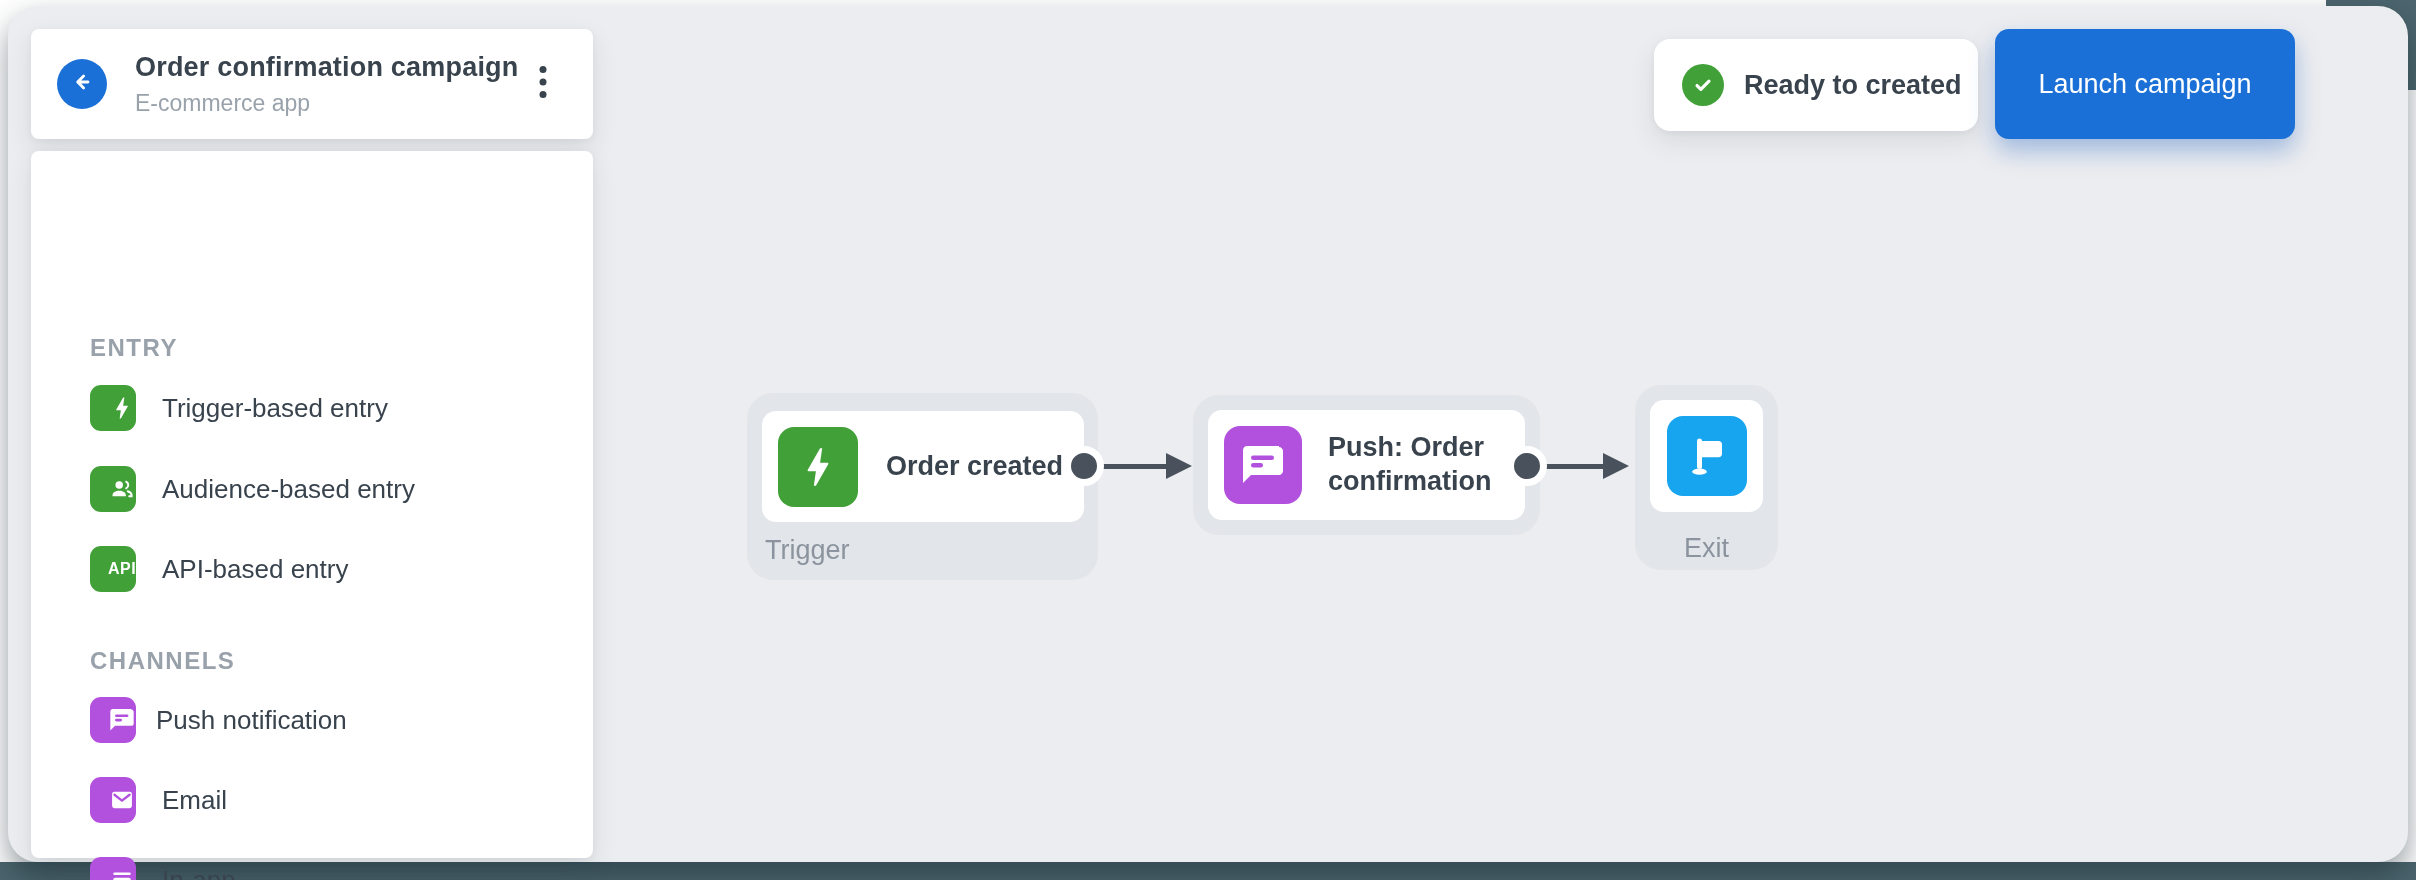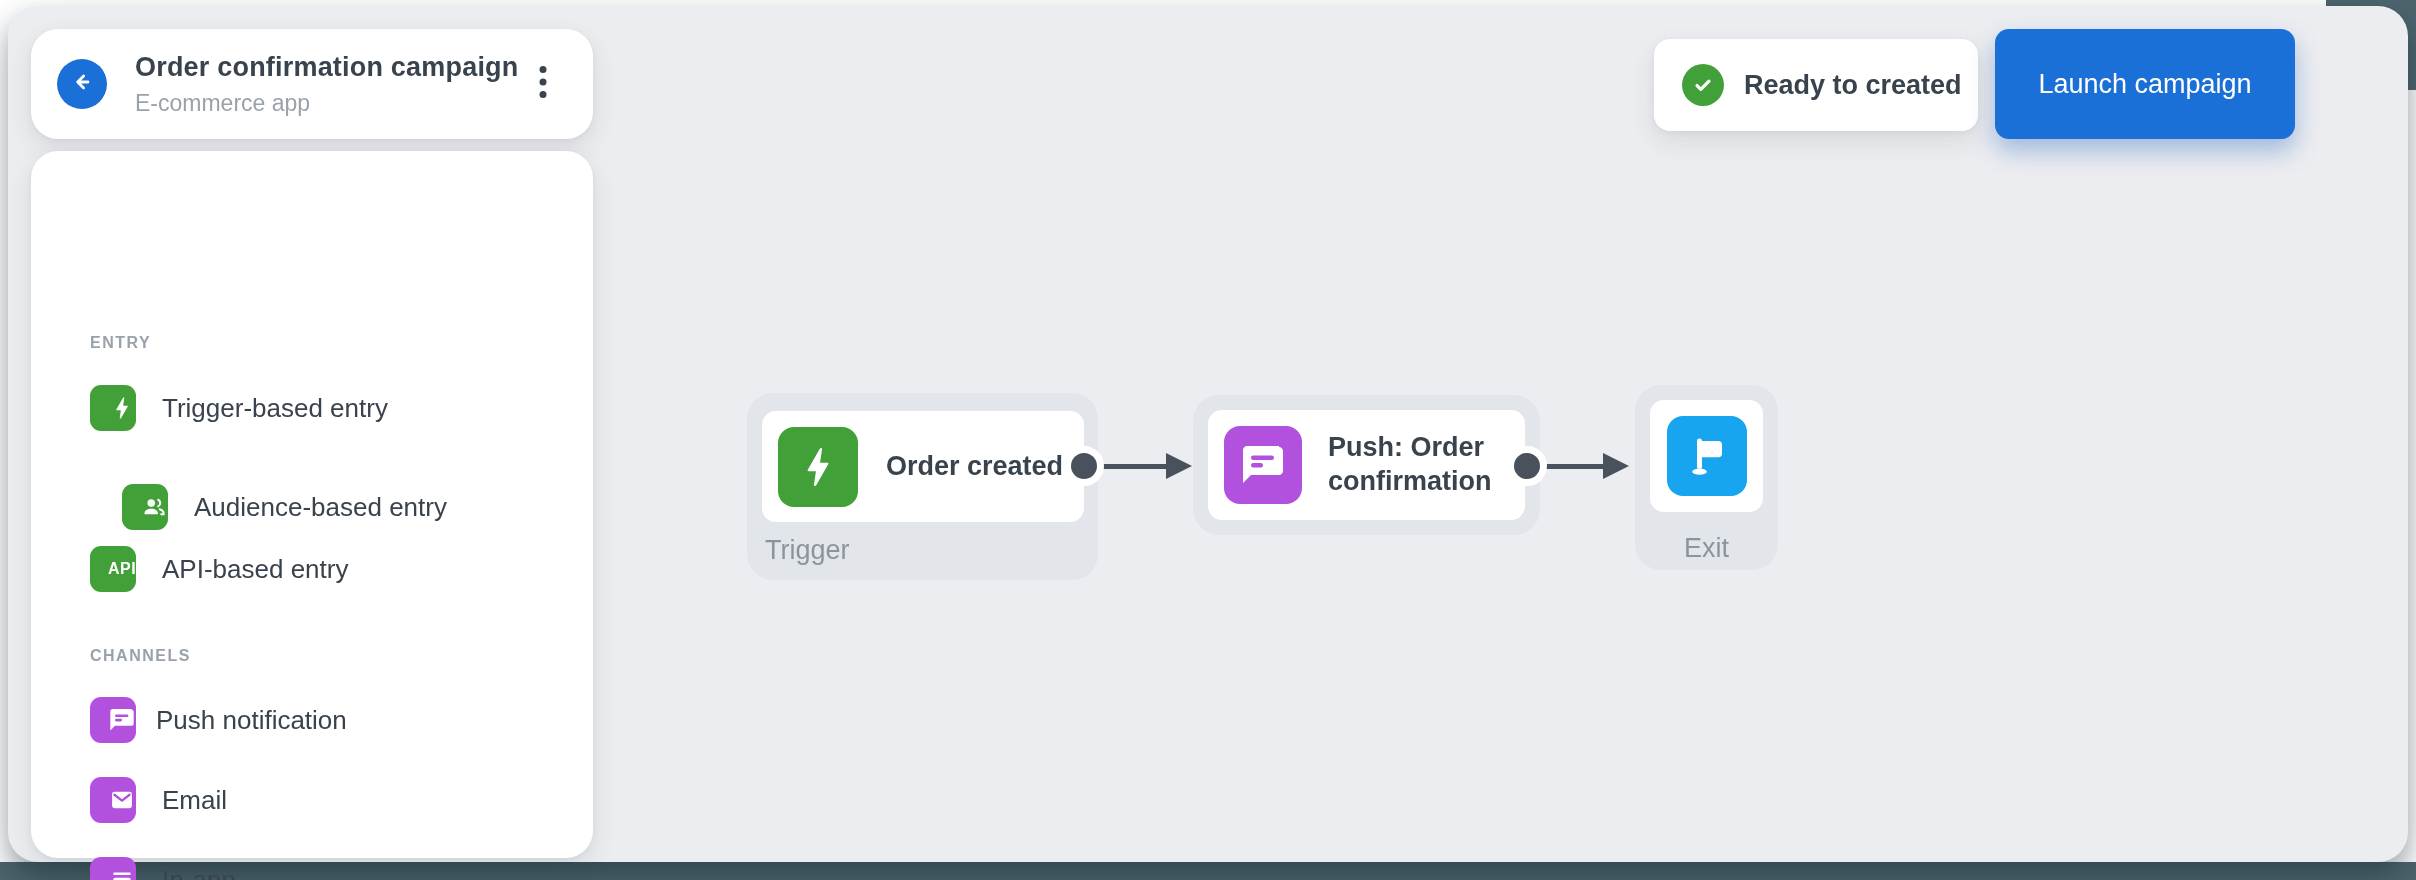--- a/index.html
+++ b/index.html
@@ -15,33 +15,33 @@
   }
   #app{position:absolute;inset:0;}
   .corner-dark{position:absolute;top:0;right:0;width:90px;height:90px;background:var(--band);}
   .bottom-band{position:absolute;left:0;right:0;bottom:0;height:18px;background:var(--band);}
   .canvas{
     position:absolute;left:8px;top:6px;width:2400px;height:856px;
     background:var(--canvas);border-radius:30px;
     box-shadow:0 14px 30px rgba(20,35,45,.45);
   }
   .card{
-    position:absolute;background:#fff;border-radius:27px;
+    position:absolute;background:#fff;border-radius:8px;
     box-shadow:0 10px 26px rgba(30,45,60,.10), 0 2px 6px rgba(30,45,60,.05);
   }
   
   .header-card{left:23px;top:23px;width:562px;height:110px;display:flex;align-items:center;padding:0 30px 0 26px;}
   .back-btn{width:50px;height:50px;border-radius:50%;background:var(--blue);display:flex;align-items:center;justify-content:center;flex:0 0 auto;cursor:pointer;}
   .header-text{margin-left:28px;flex:1 1 auto;min-width:0;}
   .header-title{font-size:27px;font-weight:700;color:var(--ink);letter-spacing:.2px;}
   .header-sub{font-size:23px;color:var(--muted);margin-top:7px;}
   .kebab{width:40px;height:52px;display:flex;align-items:center;justify-content:center;cursor:pointer;flex:0 0 auto;}
   
   .sidebar-card{left:23px;top:145px;width:562px;height:707px;}
-  .section-title{position:absolute;left:59px;font-size:16px;font-weight:600;letter-spacing:1.5px;color:var(--muted);}
+  .section-title{position:absolute;left:59px;font-size:24px;font-weight:600;letter-spacing:1.5px;color:var(--muted);}
   .side-row{position:absolute;left:59px;right:24px;height:46px;display:flex;align-items:center;gap:26px;cursor:pointer;}
   .side-icon{width:46px;height:46px;border-radius:11px;display:flex;align-items:center;justify-content:center;flex:0 0 auto;padding-left:18px;}
   .side-icon.green{background:var(--green);}
   .side-icon.purple{background:var(--purple);}
   .side-icon svg{width:30px;height:30px;display:block;}
   .api-text{color:#fff;font-size:16px;font-weight:700;letter-spacing:.5px;}
   .side-label{font-size:26px;color:var(--ink);}
   
   .status-card{left:1646px;top:33px;width:324px;height:92px;border-radius:16px;display:flex;align-items:center;padding-left:28px;gap:20px;}
   .check-circle{width:42px;height:42px;border-radius:50%;background:var(--green);display:flex;align-items:center;justify-content:center;flex:0 0 auto;}
@@ -106,21 +106,21 @@
 
       <div class="side-row" style="top:234px;">
         <span class="side-icon green">
           <svg viewBox="0 0 24 24">
               <path d="M11 21h-1l1-7H7.5c-.58 0-.57-.32-.38-.66l.12-.22L13 3h1l-1 7h3.5c.49 0 .56.33.47.51l-.07.15L11 21z" fill="#fff"></path>
             </svg>
         </span>
         <span class="side-label">Trigger-based entry</span>
       </div>
 
-      <div class="side-row" style="top:333px;margin-left:32px;">
+      <div class="side-row" style="top:315px;">
         <span class="side-icon green">
           <svg viewBox="0 0 24 24">
               <circle cx="9.6" cy="8.6" r="3.2" fill="#fff"></circle>
               <path d="M3.9 18.3v-1c0-2.4 2.6-3.8 5.7-3.8s5.7 1.4 5.7 3.8v1z" fill="#fff"></path>
               <path d="M15.6 5.8a3.1 3.1 0 0 1 0 5.6" fill="none" stroke="#fff" stroke-width="1.7" stroke-linecap="round"></path>
               <path d="M16.9 13.9c2 .6 3.3 1.7 3.3 3.3v1.1h-2" fill="none" stroke="#fff" stroke-width="1.7" stroke-linecap="round"></path>
             </svg>
         </span>
         <span class="side-label">Audience-based entry</span>
       </div>

